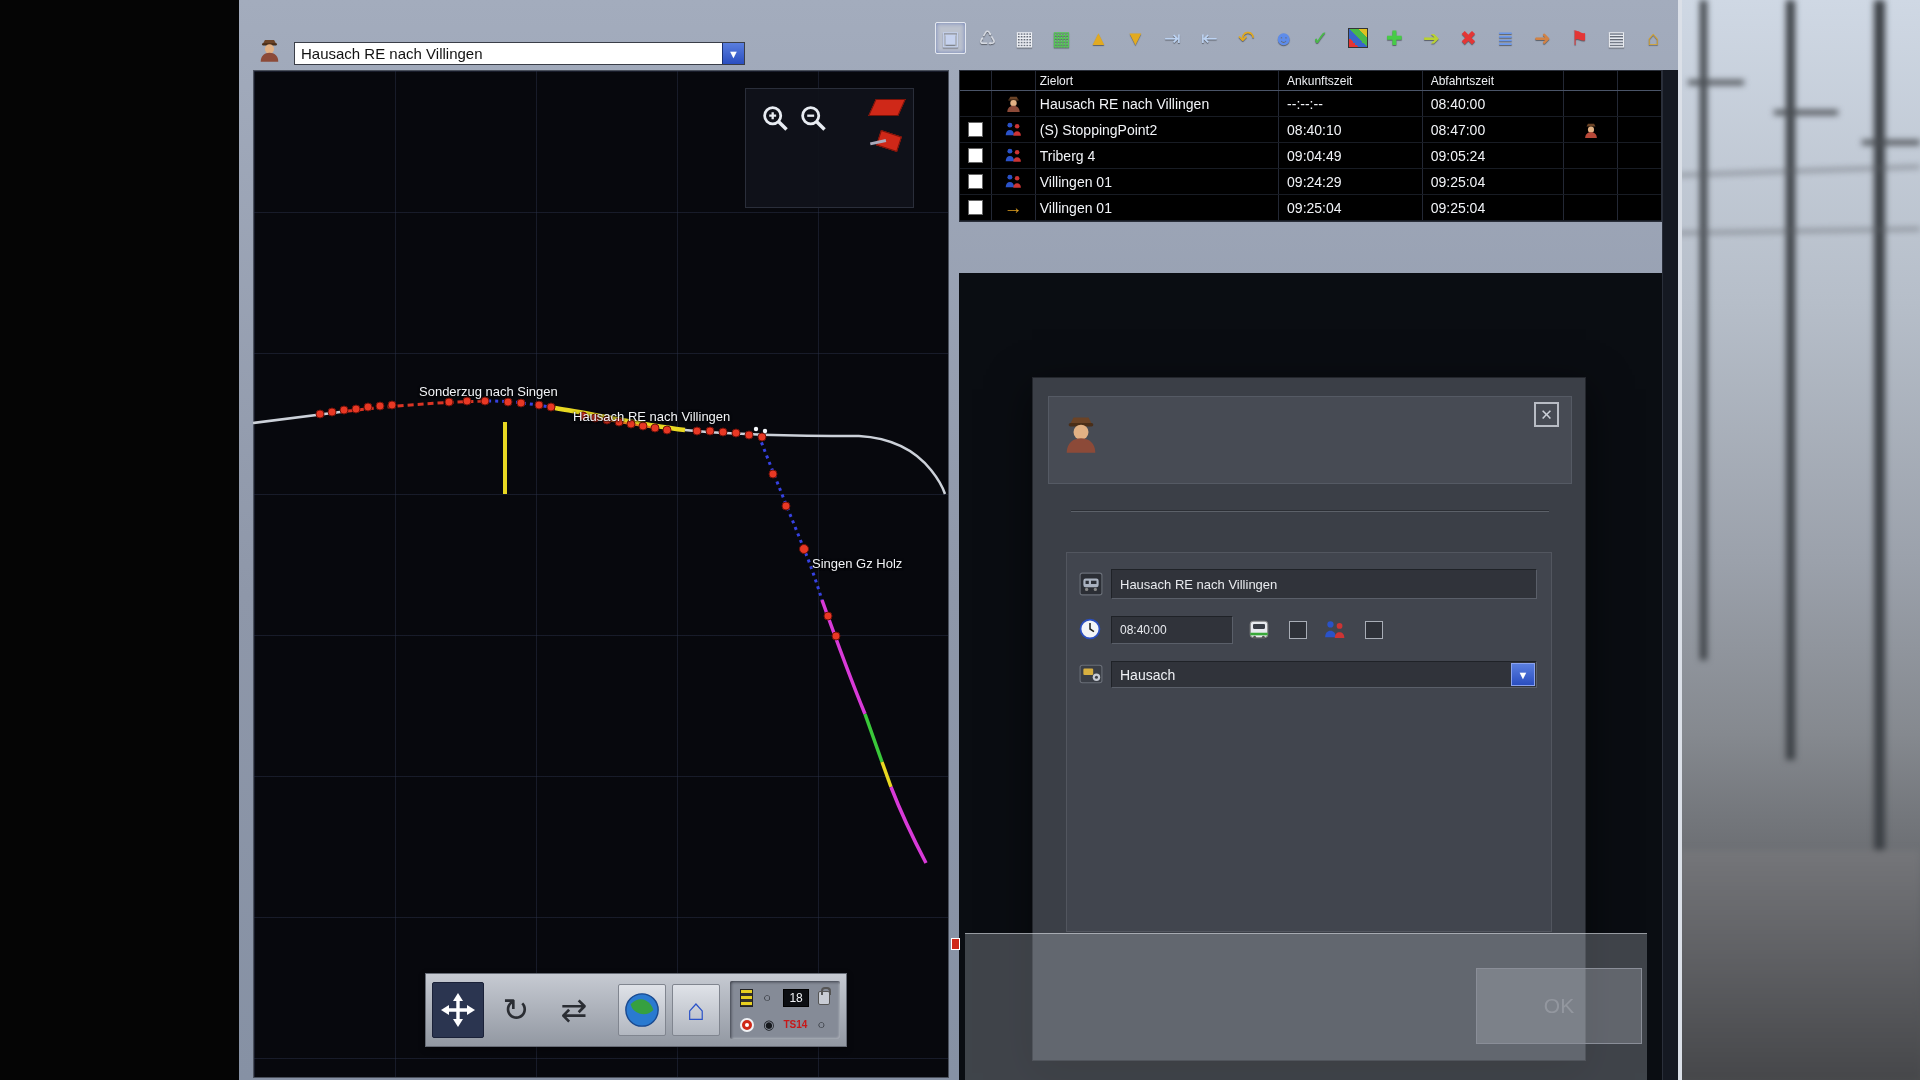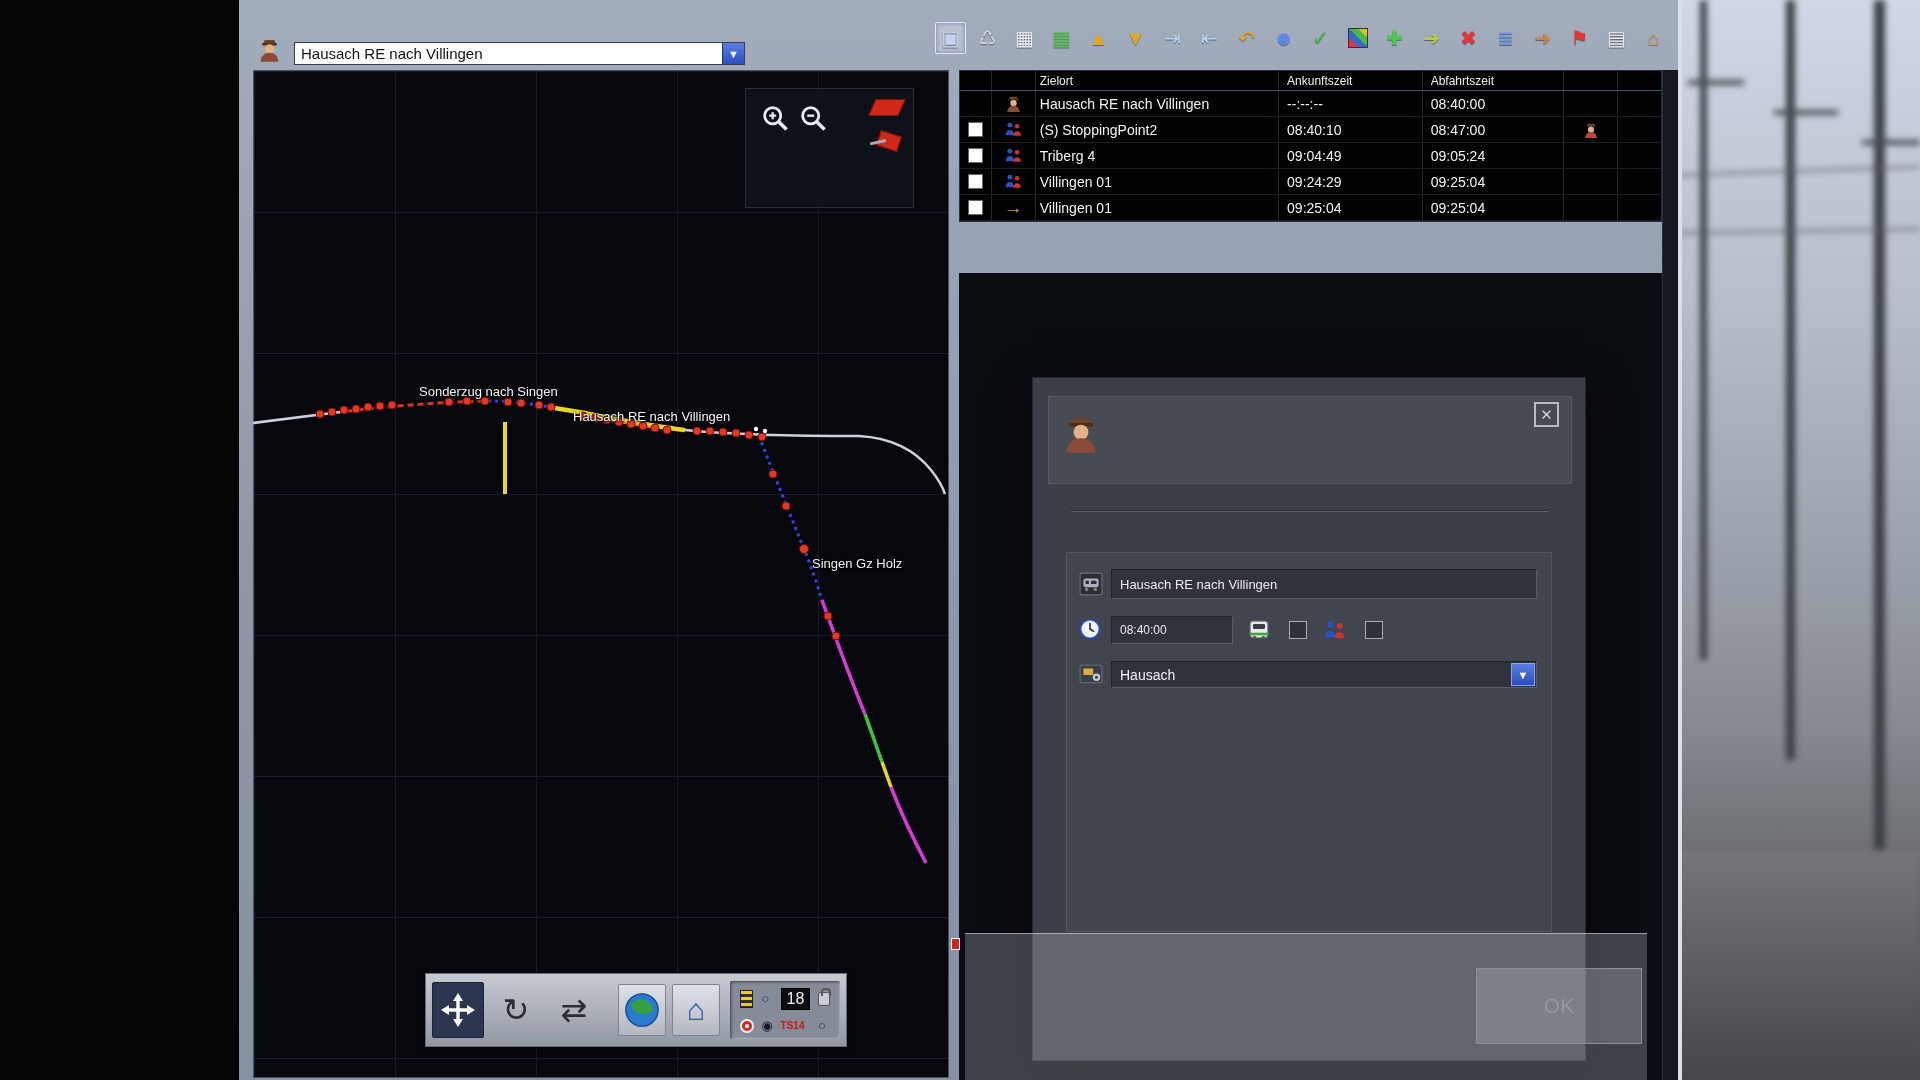--- a/index.html
+++ b/index.html
@@ -65,21 +65,21 @@
     width:48px; height:52px; }
   .mtb-btn .home { color:#2a52c8; font-size:30px; }
   .mtb-sep { width:6px; }
   .mtb-inset { margin-left:4px; flex:1; height:58px; background:#858b97;
     box-shadow:inset 1px 1px 3px rgba(40,44,52,.8), inset -1px -1px 2px rgba(230,234,240,.6);
     border-radius:2px; display:grid; grid-template-columns:auto auto auto auto;
     align-items:center; justify-content:space-around; padding:3px 6px; row-gap:2px; }
   .sig-chip { width:13px; height:18px;
     background:repeating-linear-gradient(#e8d020 0 3px,#33302a 3px 6px); border:1px solid #222; }
   .radio { font-size:13px; color:#15181d; line-height:1; }
-  .numbox { background:#0c0e12; color:#f0f2f6; font-size:16px; padding:1px 5px;
+  .numbox { background:#0c0e12; color:#f0f2f6; font-size:12px; padding:1px 5px;
     border:1px solid #000; }
   .lock-chip { width:12px; height:14px; background:#c8ccd4; border:1px solid #555;
     border-radius:2px; position:relative; }
   .lock-chip::before { content:""; position:absolute; left:2px; top:-5px; width:6px; height:6px;
     border:2px solid #555; border-bottom:none; border-radius:4px 4px 0 0; }
   .target-chip { width:14px; height:14px; border-radius:50%; background:#cf2818;
     border:2px solid #f0f2f6; position:relative; }
   .target-chip::after { content:""; position:absolute; left:3px; top:3px; width:4px; height:4px;
     background:#fff; border-radius:50%; }
   .ts { color:#c81818; font-size:10px; font-weight:bold; }

